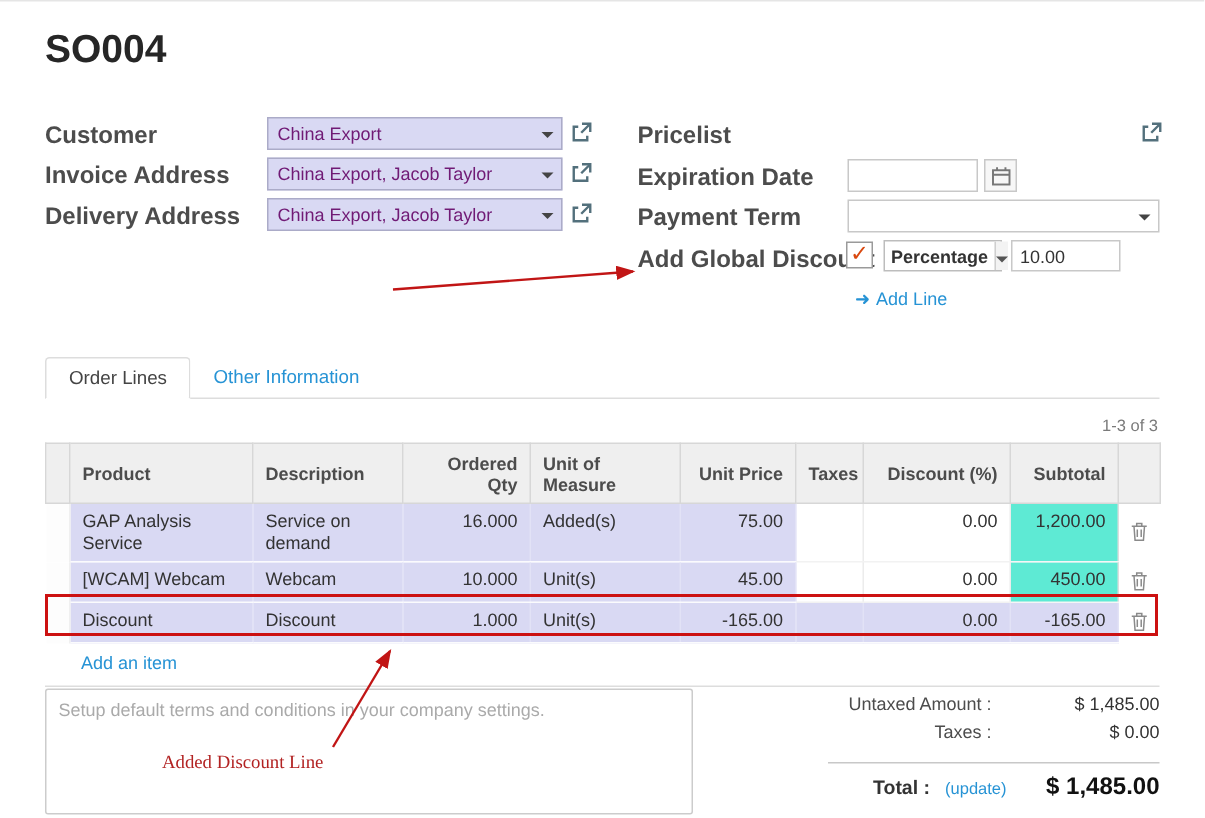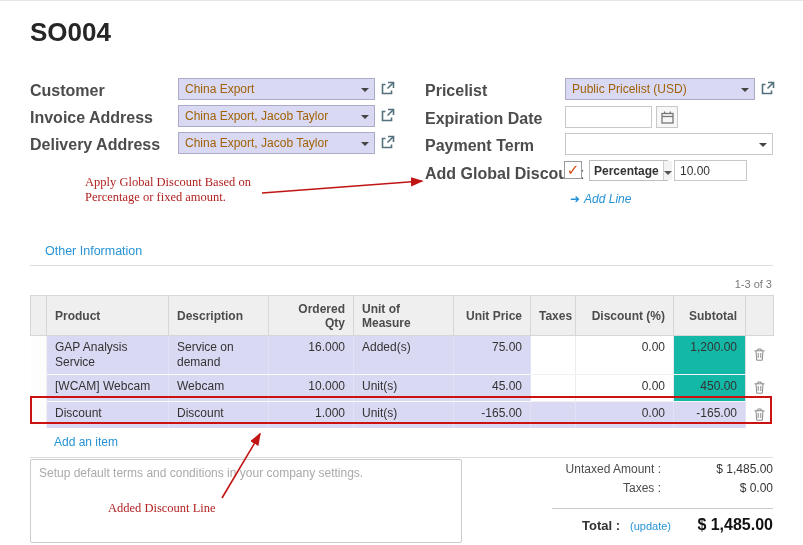--- a/index.html
+++ b/index.html
@@ -7,21 +7,21 @@
   .page {
     position:relative; width:803px; height:545px; background:#ffffff;
     font-family:"Liberation Sans","DejaVu Sans",sans-serif; font-size:12px; color:#4c4c4c;
     overflow:hidden; border-top:1px solid #e5e5e5;
   }
   .title { position:absolute; left:30px; top:16px; font-size:26px; font-weight:bold; color:#262626; }
   .flabel { position:absolute; font-weight:bold; font-size:16px; color:#4c4c4c; white-space:nowrap; }
 
   .select {
     position:absolute; height:22px; background:#d9d9f3; border:1px solid #ababc8;
-    line-height:20px; padding:0 19px 0 6px; font-size:12px; color:#a16207; cursor:pointer;
+    line-height:20px; padding:0 19px 0 6px; font-size:12px; color:#701a75; cursor:pointer;
     white-space:nowrap; overflow:hidden;
   }
   .select .caret {
     position:absolute; right:5px; top:9px; width:0; height:0;
     border:4px solid transparent; border-top-color:#444; border-bottom:none;
   }
   .select.white { background:#fff; border-color:#c8c8c8; }
 
   .tinput {
     position:absolute; height:22px; background:#fff; border:1px solid #c8c8c8;
@@ -42,21 +42,21 @@
     align-items:center; cursor:pointer;
   }
   .mini-select .txt { padding:0 4px; flex:1; font-size:12px; color:#333;font-weight:bold; }
   .mini-select .arrowbox {
     width:14px; align-self:stretch; border-left:1px solid #cfcfcf; background:#f3f3f3;
     display:flex; align-items:center; justify-content:center;
   }
   .mini-select .arrowbox .caret { width:0; height:0; border:4px solid transparent; border-top-color:#555; border-bottom:none; margin-top:4px;}
 
   .link { color:#2693d5; cursor:pointer; text-decoration:none; }
-  .addline { position:absolute; left:570px; top:191px; font-size:12px;font-style:italic; }
+  .addline { position:absolute; left:570px; top:191px; font-size:12px; }
   .addline .arrow { color:#2693d5; font-weight:bold; margin-right:4px; }
 
   .tabs { position:absolute; left:30px; top:237px; display:flex; z-index:3; }
   .tab { height:28px; line-height:27px; padding:0 15px; font-size:12.5px; cursor:pointer; }
   .tab.active {
     background:#fff; border:1px solid #dddddd; border-bottom:1px solid #ffffff;
     border-radius:3px 3px 0 0; color:#444;
   }
   .tab.inactive { color:#2693d5; }
   .tab-line { position:absolute; left:30px; right:30px; top:264px; border-top:1px solid #dddddd; z-index:1; }
@@ -64,21 +64,21 @@
   .pager { position:absolute; right:31px; top:277px; font-size:11px; color:#7a7a7a; }
 
   .table-wrap { position:absolute; left:30px; top:294px; width:743px; }
   table { border-collapse:collapse; table-layout:fixed; width:743px; }
   thead th {
     background:#efefef; border:1px solid #d7d7d7; height:40px; padding:0 8px;
     font-size:12px; font-weight:bold; color:#4c4c4c; text-align:left;
   }
   tbody td { font-size:12px; padding:4px 8px; vertical-align:top; line-height:15px; color:#333; }
   td.lav  { background:#d9d9f3; border-bottom:1px solid #fbfbfd; border-right:1px solid #e2e2f6; }
-  td.gray { background:#14b8a6; border-bottom:1px solid #f6f6f6; border-right:1px solid #dddddd; }
+  td.gray { background:#5eead4; border-bottom:1px solid #f6f6f6; border-right:1px solid #dddddd; }
   td.white{ background:#ffffff; border-right:1px solid #ececec; border-bottom:1px solid #f2f2f2; }
   td.handle { background:#fdfdfd; border-right:1px solid #f0f0f0; }
   .r { text-align:right; }
   tr.h38 td { height:38px; }
   tr.h25 td { height:25px; }
   .trash-cell { text-align:center; vertical-align:middle; background:#fff; }
   .trash { cursor:pointer; display:inline-block; margin-top:2px; }
 
   .add-item-row { padding:6px 0 8px 24px; border-bottom:1px solid #dddddd; width:743px; font-size:12px; }
 
@@ -150,23 +150,20 @@
   </div>
   <span class="ext-btn" style="left:380px; top:134px;">
     <svg width="15" height="15" viewBox="0 0 15 15">
         <path d="M5.5 3.5h-3v9h9v-3" fill="none" stroke="#53707c" stroke-width="1.6"></path>
         <path d="M8 1.5h5.5V7" fill="none" stroke="#53707c" stroke-width="1.6"></path>
         <path d="M13 2L7.5 7.5" stroke="#53707c" stroke-width="1.6"></path>
       </svg>
   </span>
 
   <div class="flabel" style="left:425px; top:81px;">Pricelist</div>
-  <div class="select" style="left:565px; top:77px; width:190px;">
-    <span>Public Pricelist (USD)</span><span class="caret"></span>
-  </div>
   <span class="ext-btn" style="left:760px; top:80px;">
     <svg width="15" height="15" viewBox="0 0 15 15">
         <path d="M5.5 3.5h-3v9h9v-3" fill="none" stroke="#53707c" stroke-width="1.6"></path>
         <path d="M8 1.5h5.5V7" fill="none" stroke="#53707c" stroke-width="1.6"></path>
         <path d="M13 2L7.5 7.5" stroke="#53707c" stroke-width="1.6"></path>
       </svg>
   </span>
 
   <div class="flabel" style="left:425px; top:109px;">Expiration Date</div>
   <input class="tinput" style="left: 565px; top: 105px; width: 87px;" value="">
@@ -194,20 +191,21 @@
         <span class="caret"></span>
       </span>
   </div>
   <input class="tinput" style="left: 674px; top: 159px; width: 73px; height: 21px;" value="10.00">
 
   <div class="addline">
     <span class="arrow">➜</span><span class="link">Add Line</span>
   </div>
 
   <div class="tabs">
+    <div class="tab active">Order Lines</div>
     <div class="tab inactive link">Other Information</div>
   </div>
   <div class="tab-line"></div>
 
   <div class="pager">1-3 of 3</div>
 
   <div class="table-wrap">
     <table>
       <colgroup>
         <col style="width:16px">
@@ -280,21 +278,20 @@
         </tr>
       </tbody>
     </table>
     <div class="add-item-row">
       <span class="link">Add an item</span>
     </div>
   </div>
 
   <div class="hl-box"></div>
 
-  <div class="note note1">Apply Global Discount Based on Percentage or fixed amount.</div>
   <div class="note note2">Added Discount Line</div>
 
   <textarea class="terms" placeholder="Setup default terms and conditions in your company settings." style=""></textarea>
 
   <div class="totals">
     <div class="trow">
       <span class="lbl">Untaxed Amount :</span>
       <span class="val">$ 1,485.00</span>
     </div>
     <div class="trow">

